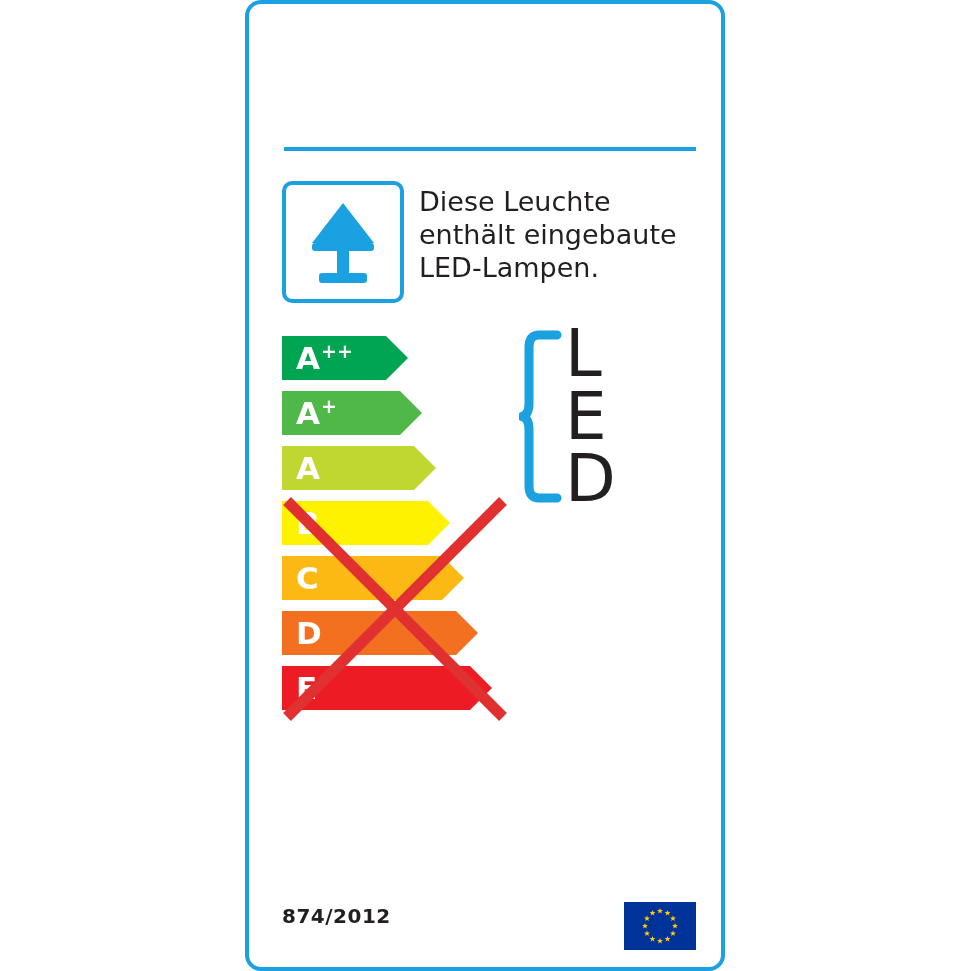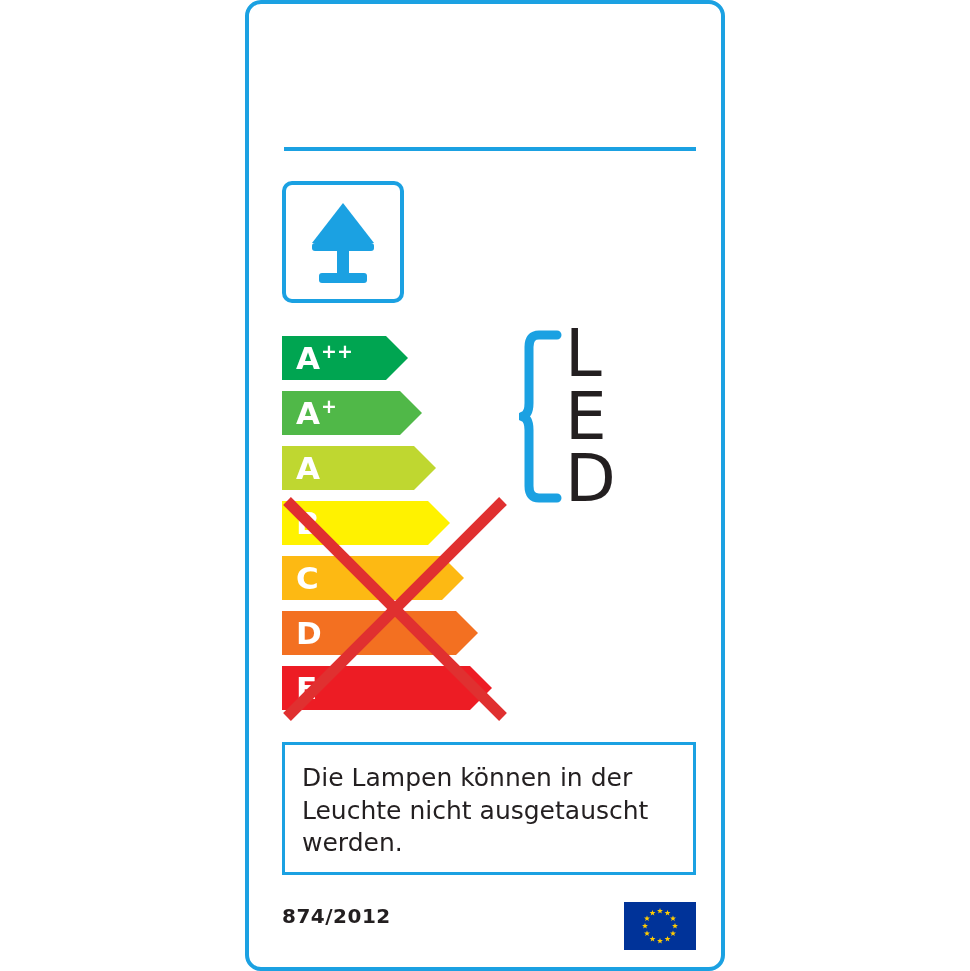--- a/index.html
+++ b/index.html
@@ -182,20 +182,21 @@
 
   <div id="lamp-icon-box">
     <svg width="114" height="114" viewBox="0 0 114 114">
       <path d="M57 18 L88 58 L26 58 Z" fill="#1ba1e2"></path>
       <rect x="26" y="58" width="62" height="8" rx="3" fill="#1ba1e2"></rect>
       <rect x="51" y="64" width="12" height="26" fill="#1ba1e2"></rect>
       <rect x="33" y="88" width="48" height="10" rx="3" fill="#1ba1e2"></rect>
     </svg>
   </div>
 
+  <div id="intro-text">Diese Leuchte enthält eingebaute LED-Lampen.</div>
 
   <div id="energy-scale">
       <div class="eclass" style="top: 0px; width: 104px; background: rgb(0, 165, 81);">
         <span>A</span>
         <span class="sup">++</span>
         <span class="arrow" style="border-left: 22px solid rgb(0, 165, 81);"></span>
       </div>
       <div class="eclass" style="top: 55px; width: 118px; background: rgb(80, 184, 72);">
         <span>A</span>
         <span class="sup">+</span>
@@ -232,23 +233,20 @@
     <svg width="46" height="175" viewBox="0 0 46 175">
       <path d="M38 6 H20 Q10 6 10 18 V74 Q10 86 3 87.5 Q10 89 10 101 V157 Q10 169 20 169 H38" fill="none" stroke="#1ba1e2" stroke-width="9" stroke-linecap="round" stroke-linejoin="round"></path>
     </svg>
     <div id="led-letters">
       <div>L</div>
       <div>E</div>
       <div>D</div>
     </div>
   </div>
 
-  <div id="bottom-box">
-    <div id="bottom-box-text">Die Lampen können in der Leuchte nicht ausgetauscht werden.</div>
-  </div>
 
   <div id="regulation-number">874/2012</div>
 
   <div id="eu-flag">
     <svg width="72" height="48" viewBox="0 0 72 48">
       <g id="stars" fill="#ffcc00">
           <polygon points="36.00,5.90 36.77,7.95 38.95,8.04 37.24,9.40 37.82,11.51 36.00,10.30 34.18,11.51 34.76,9.40 33.05,8.04 35.23,7.95"></polygon>
           <polygon points="43.50,7.91 44.27,9.96 46.45,10.05 44.74,11.41 45.32,13.52 43.50,12.31 41.68,13.52 42.26,11.41 40.55,10.05 42.73,9.96"></polygon>
           <polygon points="48.99,13.40 49.76,15.45 51.94,15.54 50.23,16.90 50.81,19.01 48.99,17.80 47.17,19.01 47.75,16.90 46.04,15.54 48.23,15.45"></polygon>
           <polygon points="51.00,20.90 51.77,22.95 53.95,23.04 52.24,24.40 52.82,26.51 51.00,25.30 49.18,26.51 49.76,24.40 48.05,23.04 50.23,22.95"></polygon>

